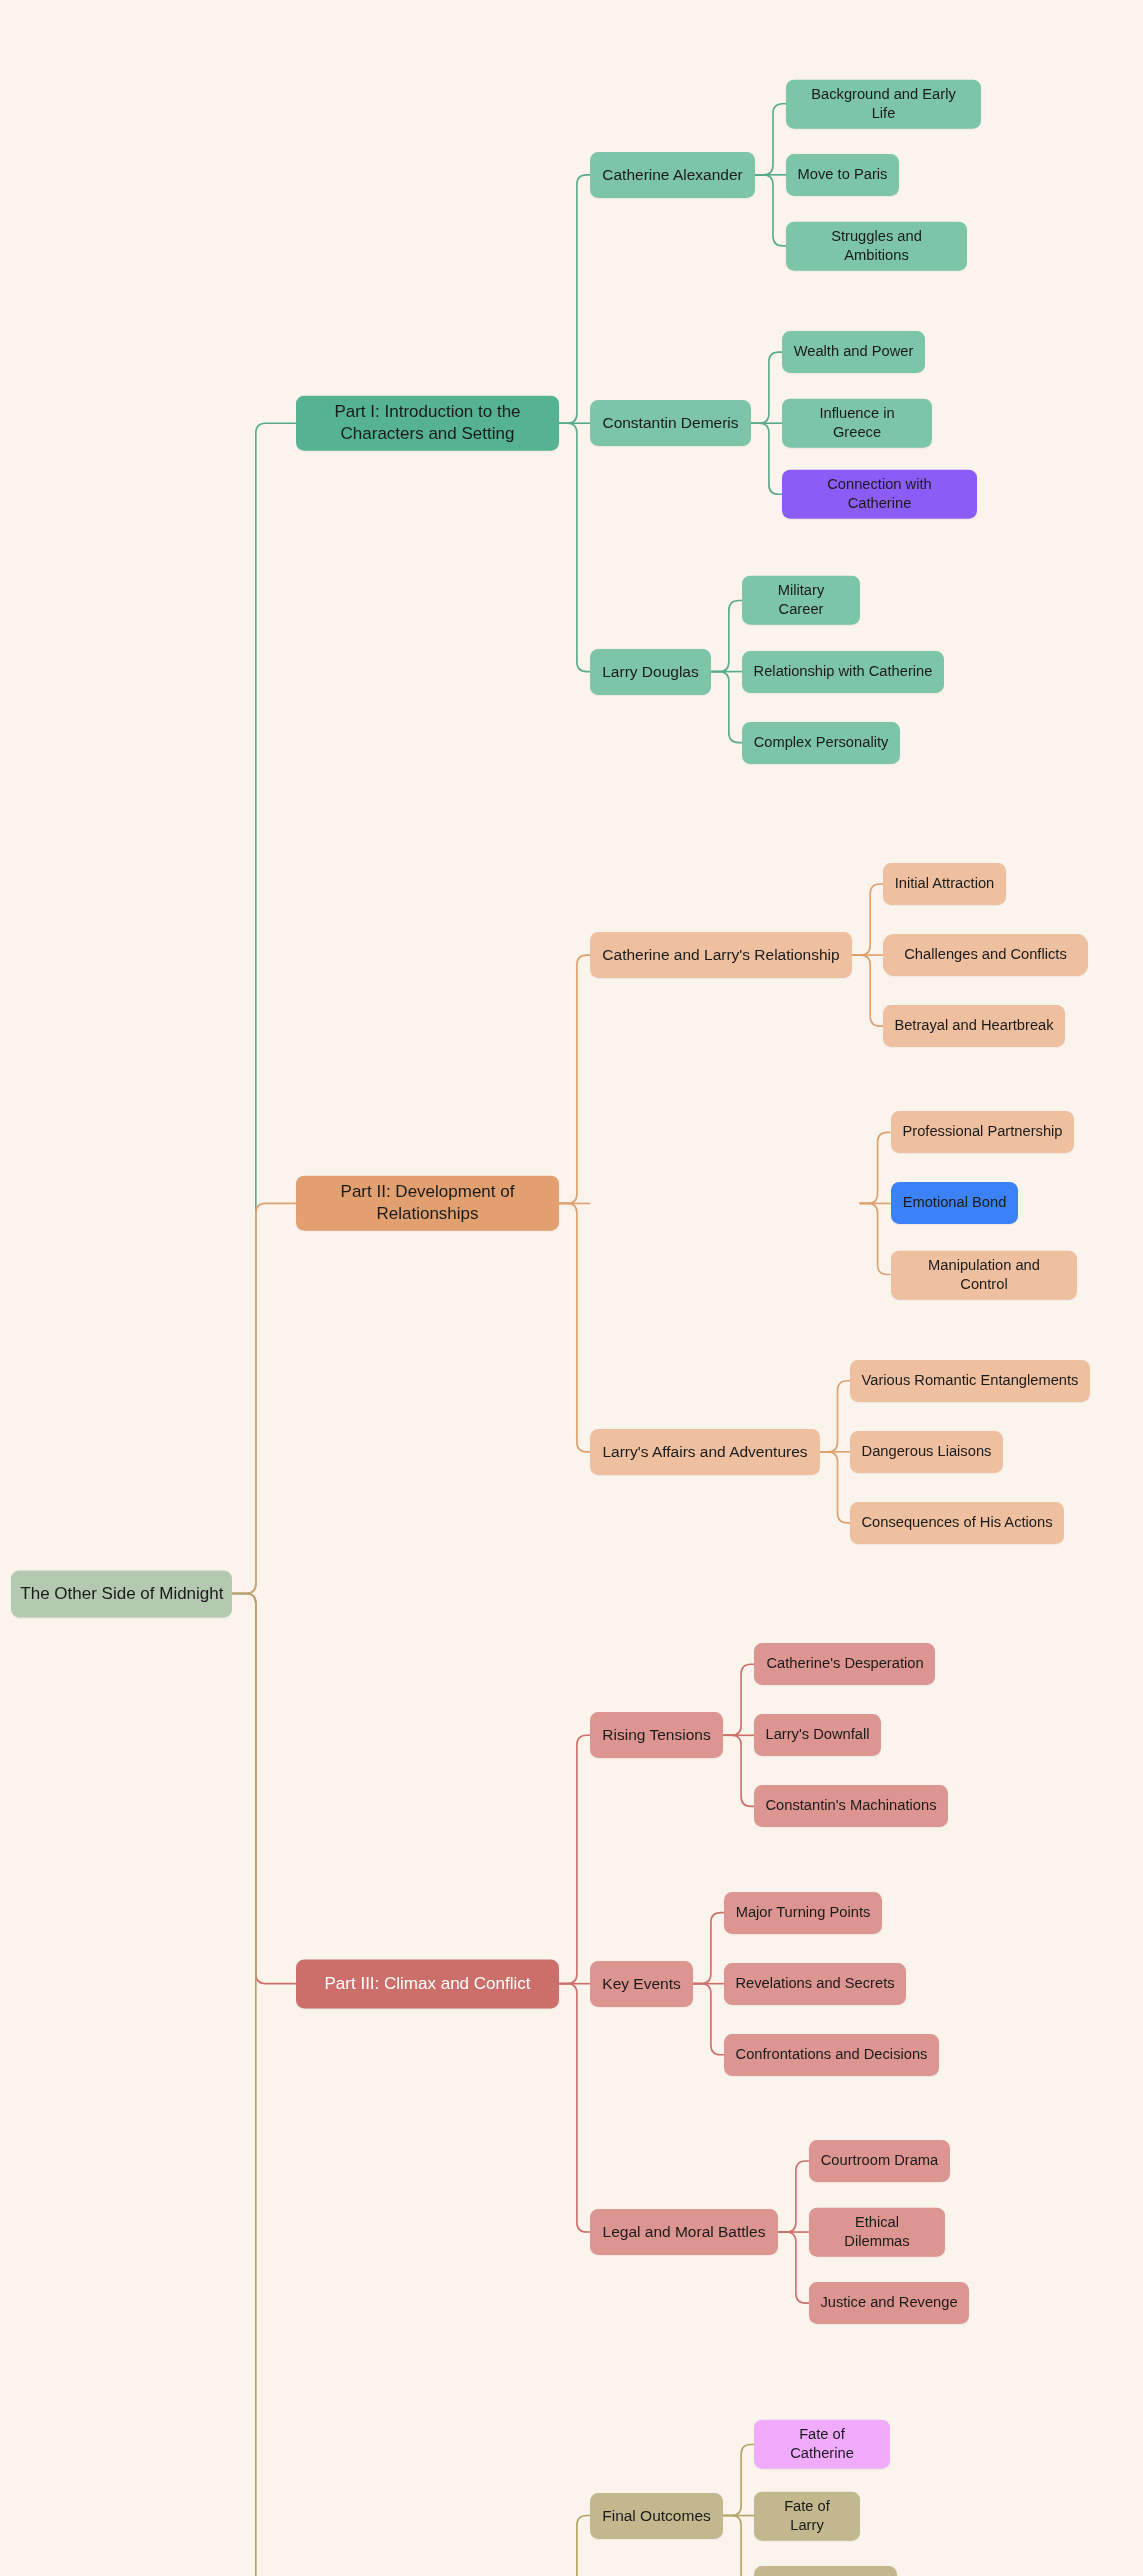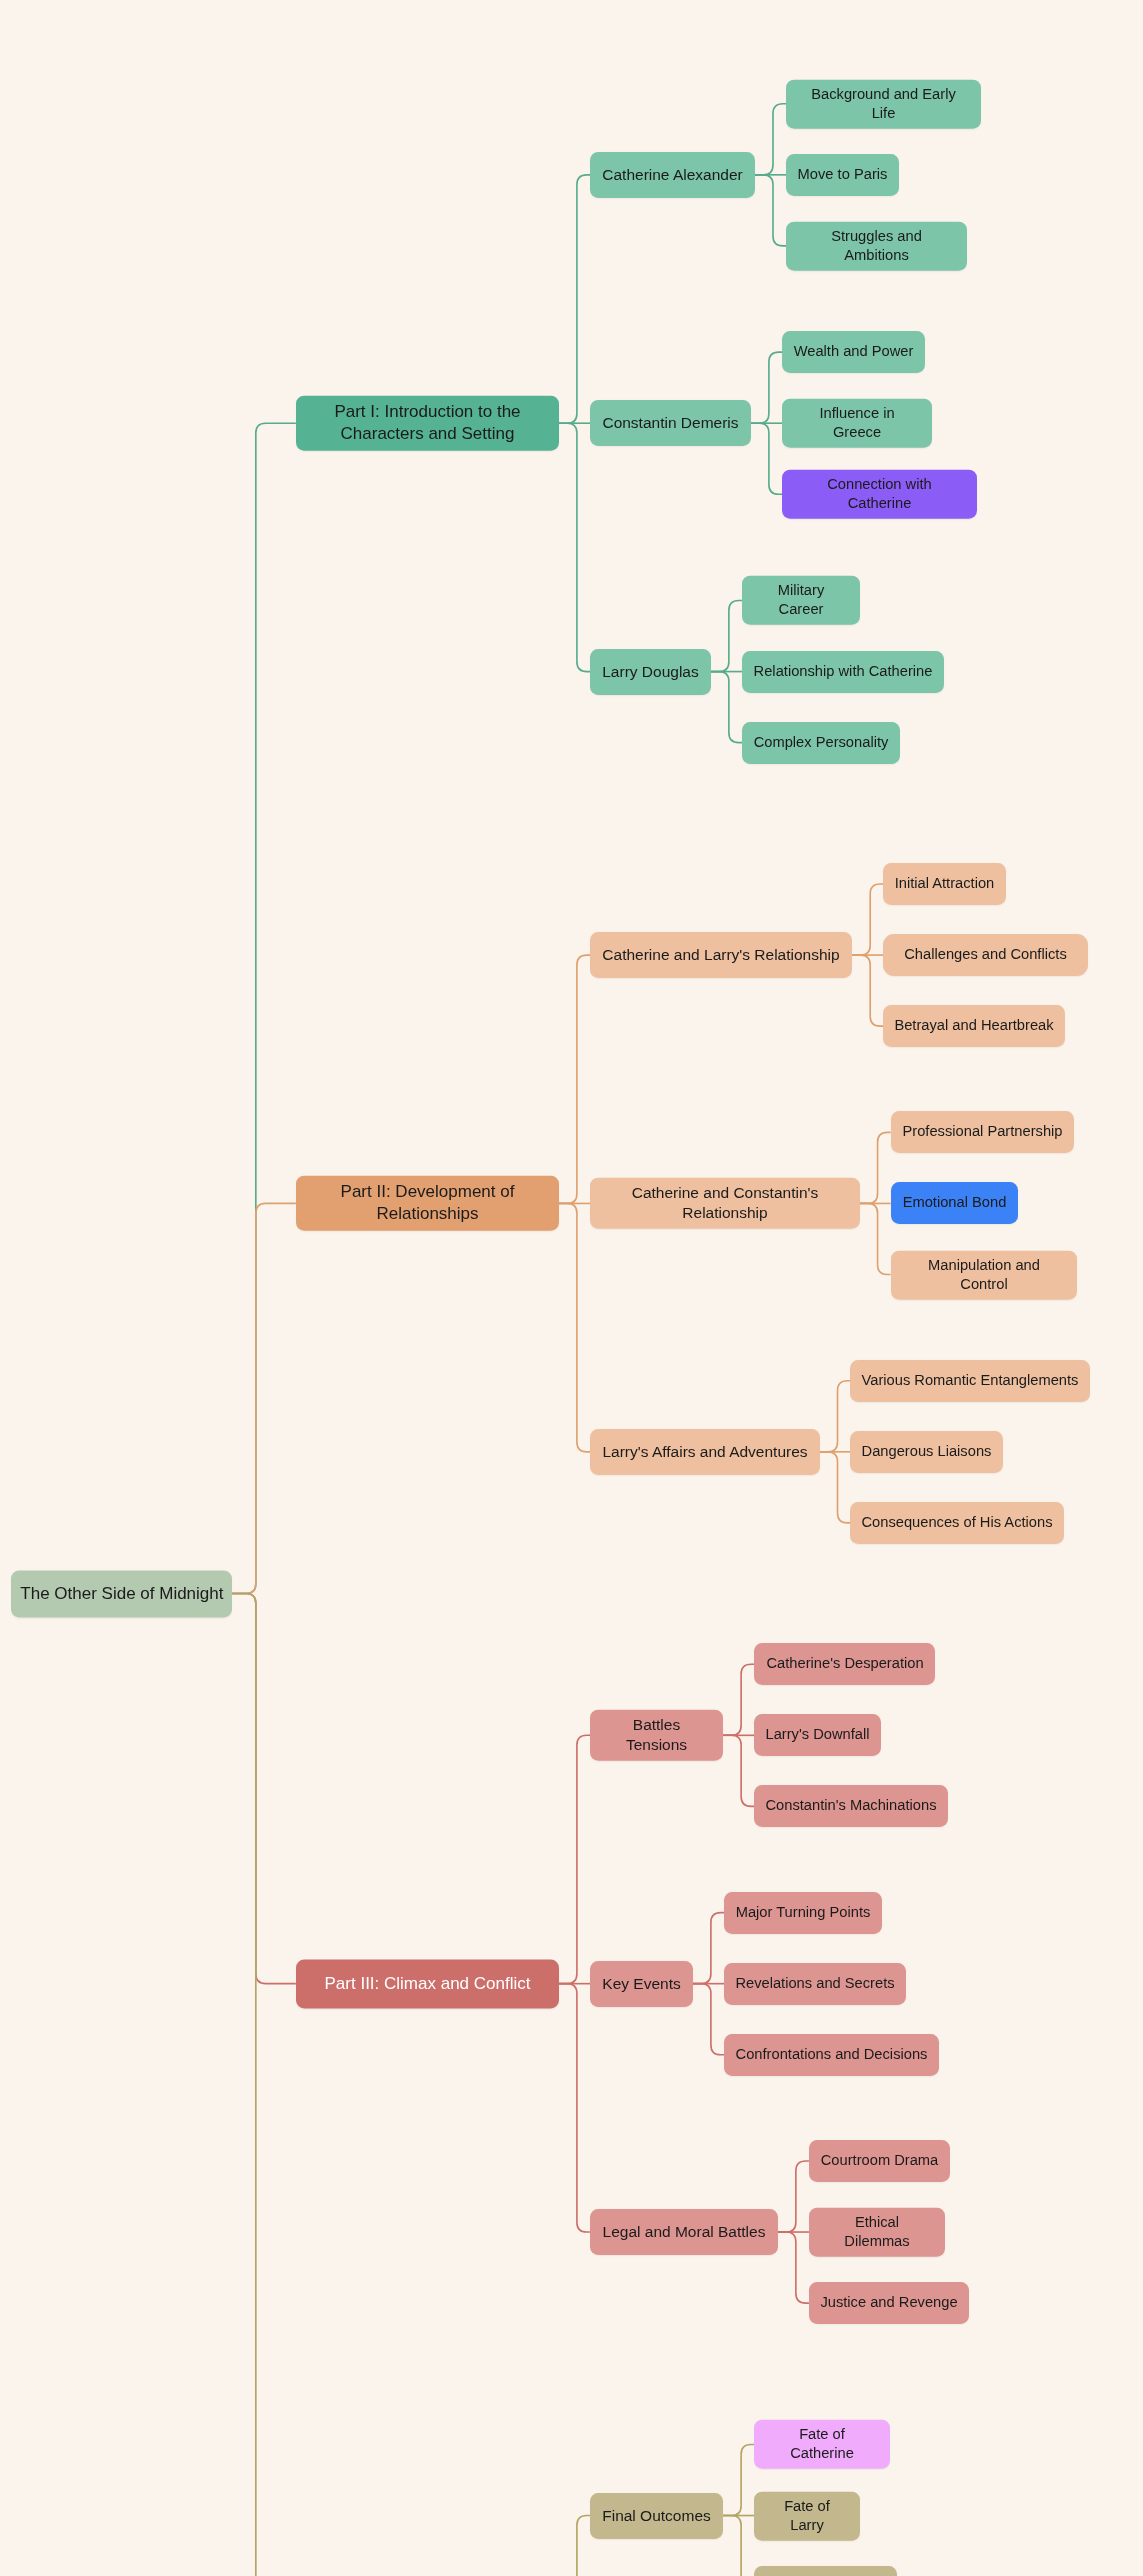--- a/index.html
+++ b/index.html
@@ -137,23 +137,20 @@
     </div>
     <div class="node lvl3" style="left: 883px; top: 884px; width: 123px; min-height: 42px; background: rgb(238, 192, 160); color: rgb(27, 27, 27); font-size: 14.7px;">
       <span>Initial Attraction</span>
     </div>
     <div class="node lvl3" style="left: 883px; top: 955px; width: 205px; min-height: 42px; background: rgb(238, 192, 160); color: rgb(27, 27, 27); font-size: 14.7px; border-radius: 11px;">
       <span>Challenges and Conflicts</span>
     </div>
     <div class="node lvl3" style="left: 883px; top: 1026px; width: 182px; min-height: 42px; background: rgb(238, 192, 160); color: rgb(27, 27, 27); font-size: 14.7px;">
       <span>Betrayal and Heartbreak</span>
     </div>
-    <div class="node lvl2" style="left: 590px; top: 1203px; width: 270px; min-height: 46px; background: rgb(238, 192, 160); color: rgb(27, 27, 27); font-size: 15.5px;">
-      <span>Catherine and Constantin's Relationship</span>
-    </div>
     <div class="node lvl3" style="left: 891px; top: 1132px; width: 183px; min-height: 42px; background: rgb(238, 192, 160); color: rgb(27, 27, 27); font-size: 14.7px;">
       <span>Professional Partnership</span>
     </div>
     <div class="node lvl3" style="left: 891px; top: 1203px; width: 127px; min-height: 42px; background: #3b82f6; color: rgb(27, 27, 27); font-size: 14.7px;">
       <span>Emotional Bond</span>
     </div>
     <div class="node lvl3" style="left: 891px; top: 1275px; width: 186px; min-height: 42px; background: rgb(238, 192, 160); color: rgb(27, 27, 27); font-size: 14.7px;">
       <span>Manipulation and Control</span>
     </div>
     <div class="node lvl2" style="left: 590px; top: 1452px; width: 230px; min-height: 46px; background: rgb(238, 192, 160); color: rgb(27, 27, 27); font-size: 15.5px;">
@@ -165,21 +162,21 @@
     <div class="node lvl3" style="left: 850px; top: 1452px; width: 153px; min-height: 42px; background: rgb(238, 192, 160); color: rgb(27, 27, 27); font-size: 14.7px;">
       <span>Dangerous Liaisons</span>
     </div>
     <div class="node lvl3" style="left: 850px; top: 1523px; width: 214px; min-height: 42px; background: rgb(238, 192, 160); color: rgb(27, 27, 27); font-size: 14.7px;">
       <span>Consequences of His Actions</span>
     </div>
     <div class="node lvl1 white-text" style="left: 296px; top: 1984px; width: 263px; min-height: 49px; background: rgb(204, 111, 106); color: rgb(255, 255, 255); font-size: 17px;">
       <span>Part III: Climax and Conflict</span>
     </div>
     <div class="node lvl2" style="left: 590px; top: 1735px; width: 133px; min-height: 46px; background: rgb(221, 149, 145); color: rgb(27, 27, 27); font-size: 15.5px;">
-      <span>Battles Tensions</span>
+      <span>Rising Tensions</span>
     </div>
     <div class="node lvl3" style="left: 754px; top: 1664px; width: 181px; min-height: 42px; background: rgb(221, 149, 145); color: rgb(27, 27, 27); font-size: 14.7px; justify-content: flex-end;">
       <span>Catherine's Desperation</span>
     </div>
     <div class="node lvl3" style="left: 754px; top: 1735px; width: 127px; min-height: 42px; background: rgb(221, 149, 145); color: rgb(27, 27, 27); font-size: 14.7px;">
       <span>Larry's Downfall</span>
     </div>
     <div class="node lvl3" style="left: 754px; top: 1806px; width: 194px; min-height: 42px; background: rgb(221, 149, 145); color: rgb(27, 27, 27); font-size: 14.7px;">
       <span>Constantin's Machinations</span>
     </div>

